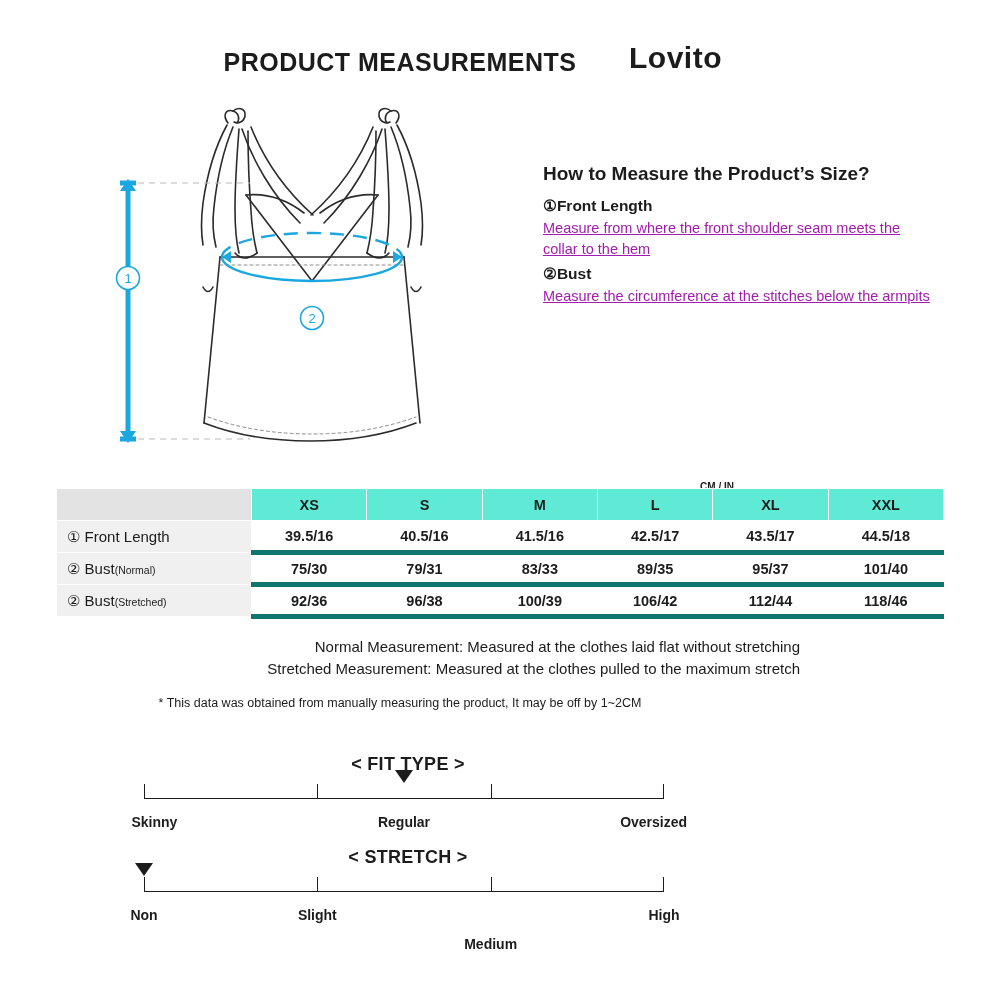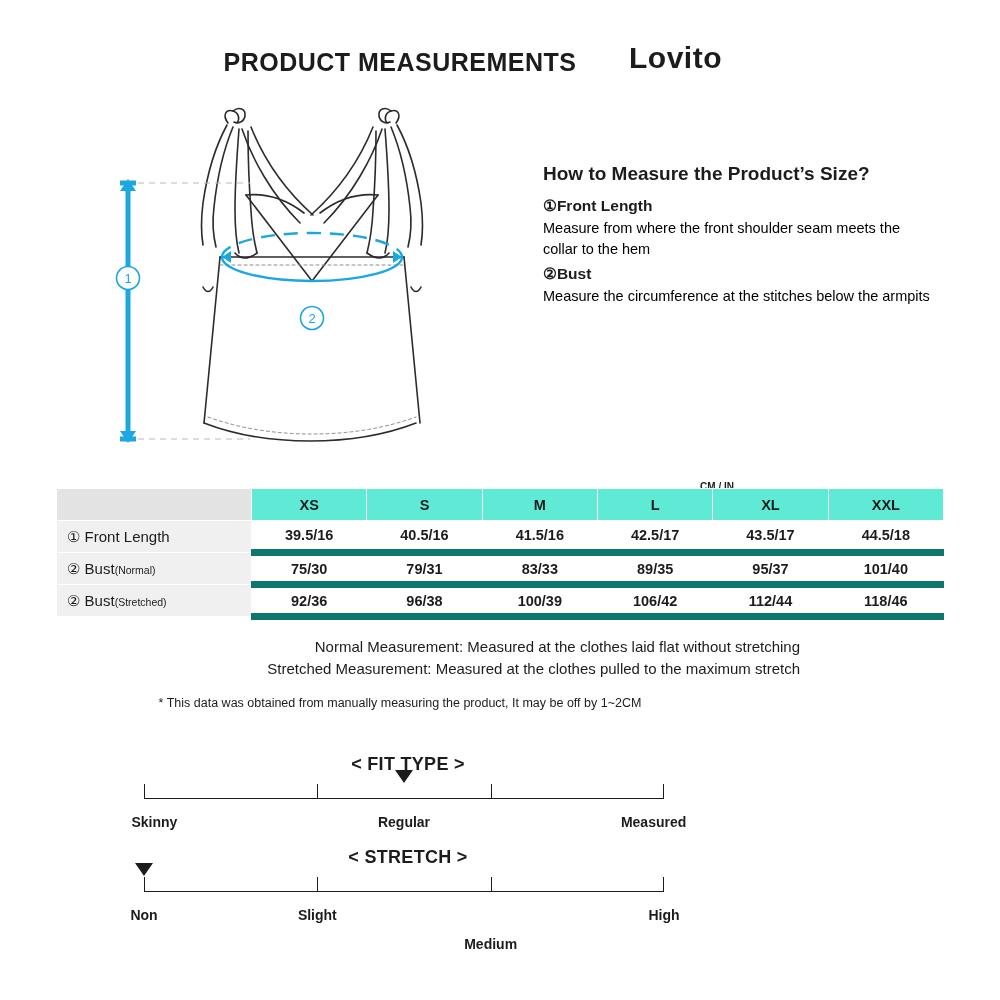--- a/index.html
+++ b/index.html
@@ -32,21 +32,21 @@
   }
 
   
   .illo { position: absolute; left: 100px; top: 105px; width: 420px; height: 350px; }
   .illo svg { display:block; }
 
   
   .howto { position: absolute; left: 543px; top: 163px; width: 390px; }
   .howto h2 { margin:0 0 12px 0; font-size: 19px; font-weight: bold; }
   .howto .item-title { font-size: 15.5px; font-weight: bold; margin-bottom: 3px; }
-  .howto .item-desc { font-size: 14.5px; color: #000000; line-height: 1.42; margin-bottom: 6px; }
+  .howto .item-desc { font-size: 14.5px; color: #a21caf; line-height: 1.42; margin-bottom: 6px; text-decoration: underline; }
 
   
   .units {
     position: absolute; right: 66px; top: 481px;
     font-size: 10px; font-weight: bold; text-decoration: underline;
   }
 
   
   .table-wrap { position: absolute; left: 56px; top: 488px; width: 888px; }
   table { border-collapse: collapse; width: 100%; table-layout: fixed; }
@@ -61,21 +61,21 @@
   thead th { background: #5eead4; }
   thead th.corner { background: #e3e3e3; }
   tbody th.rowhead {
     background: #f0f0f0;
     text-align: left;
     padding-left: 10px;
     font-size: 15px;
     font-weight: normal;
   }
   tbody td { background: #ffffff; }
-  tbody tr td { border-bottom: 7px solid #0f766e; }
+  tbody tr td { border-bottom: 5px solid #0f766e; }
   .sub { font-size: 10.5px; }
   col.c0 { width: 195px; }
 
   
   .notes {
     position: absolute; left: 0; right: 0; top: 636px;
     text-align: center;
   }
   .notes .n1, .notes .n2 { font-size: 15px; line-height: 1.48; text-align: right; }
   .notes .n3 { font-size: 12.5px; margin-top: 16px; }
@@ -252,21 +252,21 @@
     <div class="scale-line" style="top:30px;">
       <div class="axis"></div>
       <div class="tick" style="left:0;"></div>
       <div class="tick" style="left:33.333%;"></div>
       <div class="tick" style="left:66.666%;"></div>
       <div class="tick" style="right:0;"></div>
       <div class="marker" style="left:50%; top:-14px;"></div>
       <div class="labels" style="top:30px;">
         <div class="lab" style="left:2%;">Skinny</div>
         <div class="lab" style="left:50%;">Regular</div>
-        <div class="lab" style="left:98%;">Measured</div>
+        <div class="lab" style="left:98%;">Oversized</div>
       </div>
     </div>
   </div>
 
   <div class="scale" style="top:847px;">
     <div class="scale-title">&lt; STRETCH &gt;</div>
     <div class="scale-line" style="top:30px;">
       <div class="axis"></div>
       <div class="tick" style="left:0;"></div>
       <div class="tick" style="left:33.333%;"></div>

